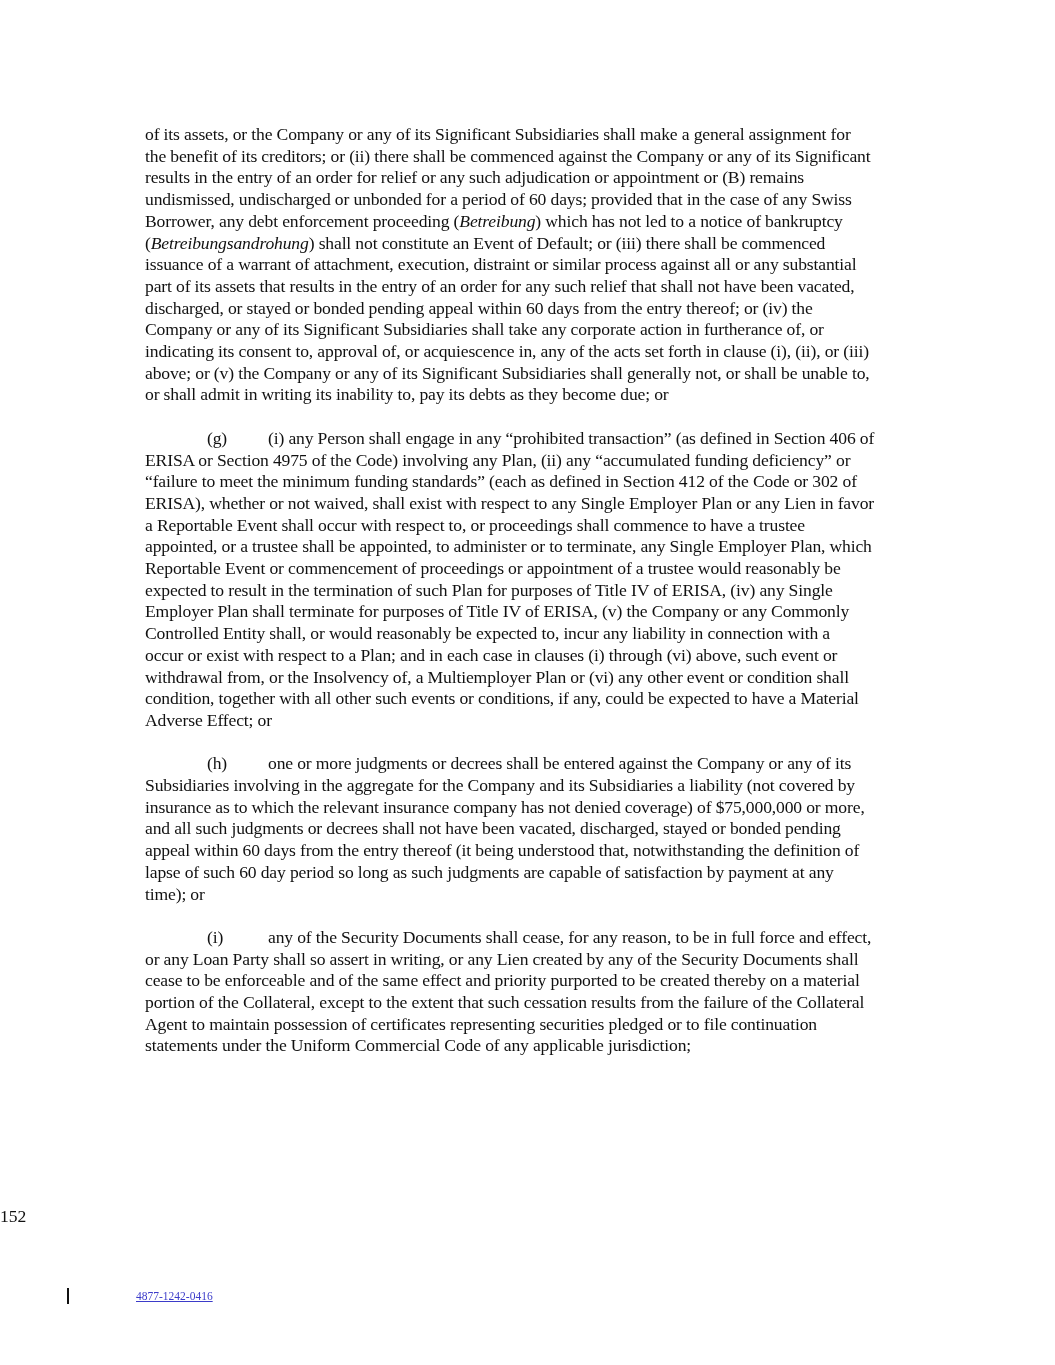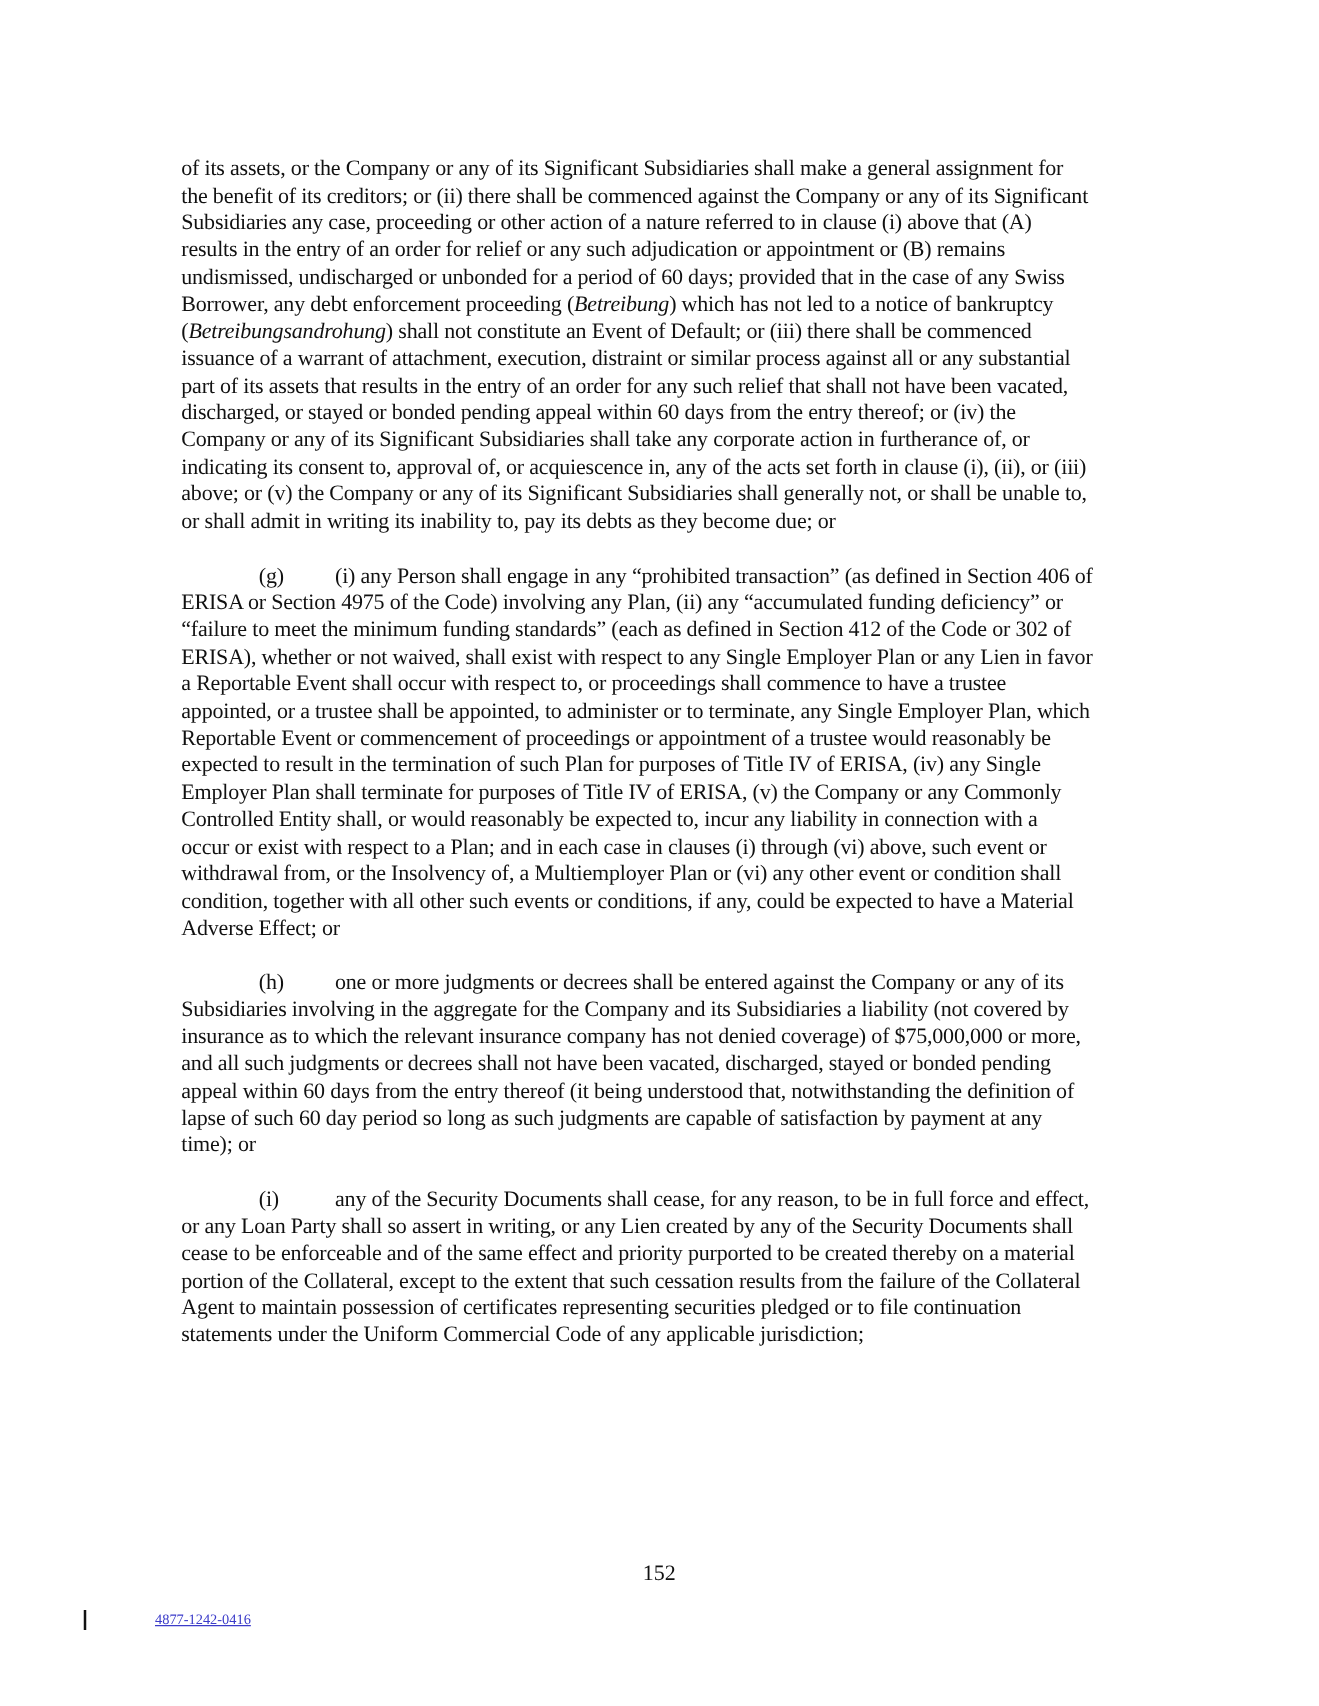--- a/index.html
+++ b/index.html
@@ -8,41 +8,40 @@
     position: absolute; left: 124px; top: 124px; width: 810px;
     font-family: "Liberation Serif", serif; font-size: 17.6px; line-height: 21.7px;
     color: #111111; letter-spacing: -0.15px; margin-left: 21px;
   }
   .para { margin: 0 0 21.7px 0; }
   .para .indent { display: inline-block; width: 62px; }
   .para .label { display: inline-block; width: 61px; }
   .page p { margin: 0; }
   em { }
   .page-number {
-    position: absolute; top: 1248px; left: 0; width: 1055px; text-align: center;
+    position: absolute; top: 1206px; left: 0; width: 1055px; text-align: left;
     font-family: "Liberation Serif", serif; font-size: 17.6px; color: #111111;
   }
   .change-bar {
     position: absolute; left: 67px; top: 1288px; width: 2px; height: 16px; background: #111111;
   }
   .doc-id {
-    position: absolute; left: 124px; top: 1290px;
+    position: absolute; left: 136px; top: 1290px;
     font-family: "Liberation Serif", serif; font-size: 11.5px; color: #3b3bc9;
     text-decoration: underline;
   }
 </style>
 </head>
 <body>
 
 <div class="page">
 
   <div class="para">
     <p>of its assets, or the Company or any of its Significant Subsidiaries shall make a general assignment for</p>
     <p>the benefit of its creditors; or (ii) there shall be commenced against the Company or any of its Significant</p>
-    <p>Subsidiaries any case, proceeding or other action of a nature referred to in clause (i) above that (A)</p>
     <p>results in the entry of an order for relief or any such adjudication or appointment or (B) remains</p>
     <p>undismissed, undischarged or unbonded for a period of 60 days; provided that in the case of any Swiss</p>
     <p><span>Borrower, any debt enforcement proceeding (</span><em>Betreibung</em><span>) which has not led to a notice of bankruptcy</span></p>
     <p><span>(</span><em>Betreibungsandrohung</em><span>) shall not constitute an Event of Default; or (iii) there shall be commenced</span></p>
     <p>issuance of a warrant of attachment, execution, distraint or similar process against all or any substantial</p>
     <p>part of its assets that results in the entry of an order for any such relief that shall not have been vacated,</p>
     <p>discharged, or stayed or bonded pending appeal within 60 days from the entry thereof; or (iv) the</p>
     <p>Company or any of its Significant Subsidiaries shall take any corporate action in furtherance of, or</p>
     <p>indicating its consent to, approval of, or acquiescence in, any of the acts set forth in clause (i), (ii), or (iii)</p>
     <p>above; or (v) the Company or any of its Significant Subsidiaries shall generally not, or shall be unable to,</p>

